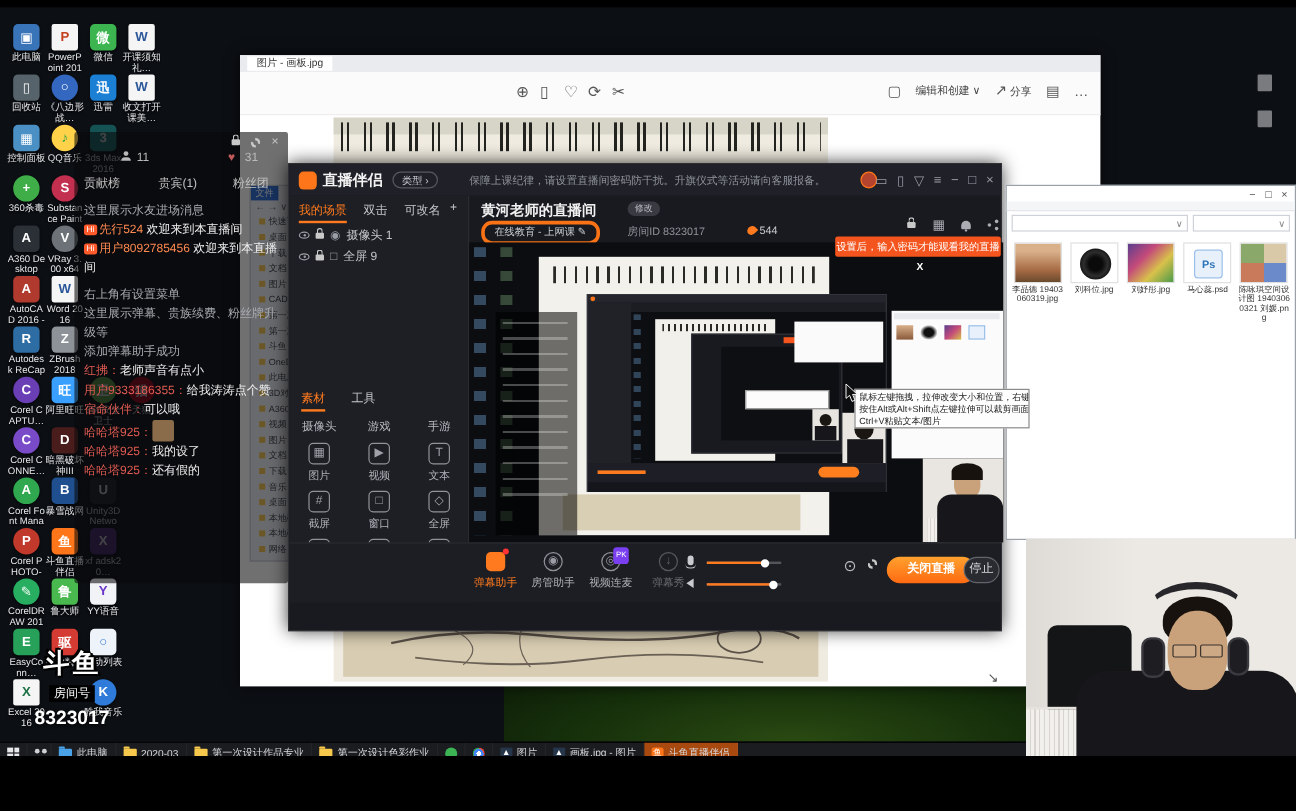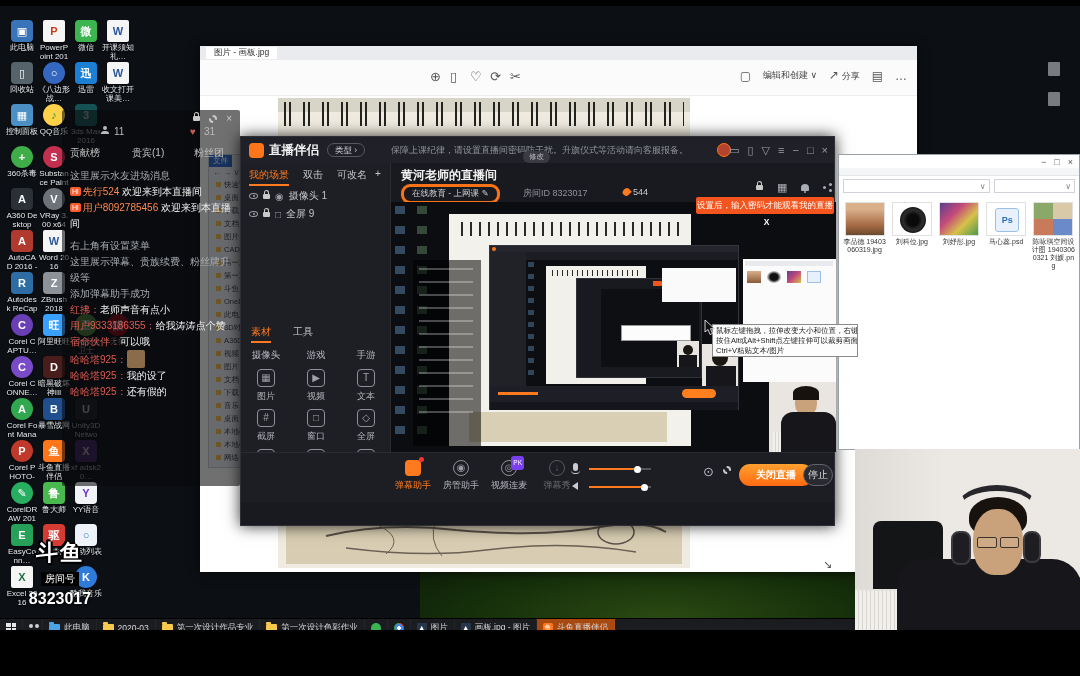--- a/index.html
+++ b/index.html
@@ -80,21 +80,21 @@
   #c-scenetabs .st.on{color:#ff7a1e;border-bottom:2px solid #ff7a1e;padding-bottom:2px;}
   .c-src{position:absolute;left:8px;display:flex;align-items:center;gap:5px;font-size:10px;color:#c3c5ca;}
   .c-src .g{color:#9a9da5;font-size:10px;}
   #c-mtabs{position:absolute;left:0;top:162px;font-size:10px;color:#c5c7cc;width:100%;}
   #c-mtabs .on{color:#ff7a1e;border-bottom:2px solid #ff7a1e;padding-bottom:2px;}
   .qlab{position:absolute;top:186px;width:50px;text-align:center;font-size:9.5px;color:#b8bac0;}
   .gcell{position:absolute;width:50px;text-align:center;}
   .gcell .gic{width:18px;height:18px;border:1.5px solid #8f9298;border-radius:4px;margin:0 auto;color:#9fa2a8;font-size:10px;line-height:16px;}
   .gcell .glb{font-size:9px;color:#b0b2b8;margin-top:3px;white-space:nowrap;}
   #c-room-name{position:absolute;left:160px;top:30px;font-size:12px;font-weight:bold;color:#f0f0f0;}
-  #c-room-edit{position:absolute;left:282px;top:14px;background:#3a3b42;color:#b9bcc2;font-size:7.5px;border-radius:7px;padding:1px 6px;}
+  #c-room-edit{position:absolute;left:282px;top:31px;background:#3a3b42;color:#b9bcc2;font-size:7.5px;border-radius:7px;padding:1px 6px;}
   #c-cat{position:absolute;left:160px;top:47px;border:3px solid #f97316;border-radius:9px;font-size:8.5px;color:#c9ccd2;padding:1px 8px;}
   #c-roomid{position:absolute;left:282px;top:50px;font-size:9px;color:#8f939b;}
   #c-heat{position:absolute;left:382px;top:50px;font-size:9px;color:#c9ccd2;display:flex;gap:3px;align-items:center;}
   #c-hdricons{position:absolute;left:515px;top:44px;display:flex;gap:14px;align-items:center;color:#a9acb2;font-size:11px;}
   #c-banner{position:absolute;left:455px;top:60px;width:138px;height:17px;background:#f4541d;border-radius:2px;color:#fff;font-size:8.5px;line-height:17px;text-align:center;z-index:6;}
   #c-banner b{font-weight:bold;margin-left:3px;cursor:pointer;}
   
   #c-preview{position:absolute;left:150px;top:65px;width:445px;height:250px;background:#0b0d10;overflow:hidden;}
   .mini{position:absolute;}
   

